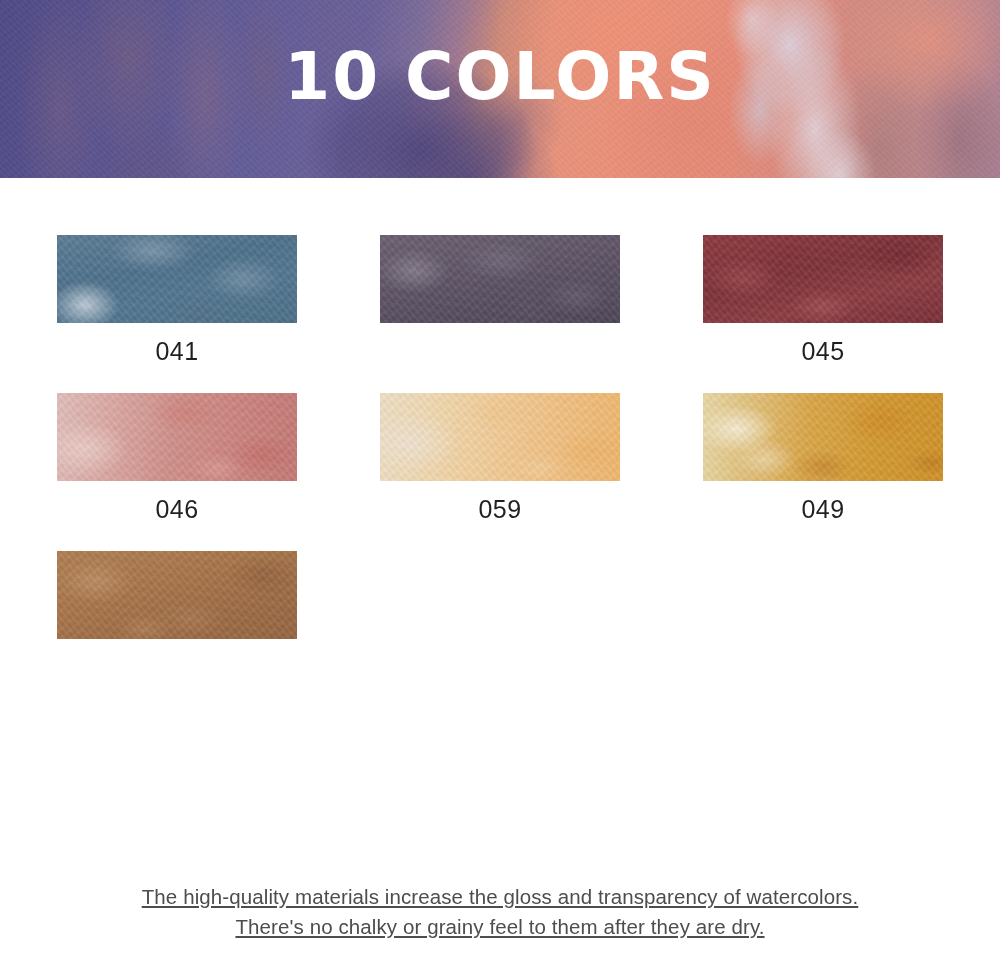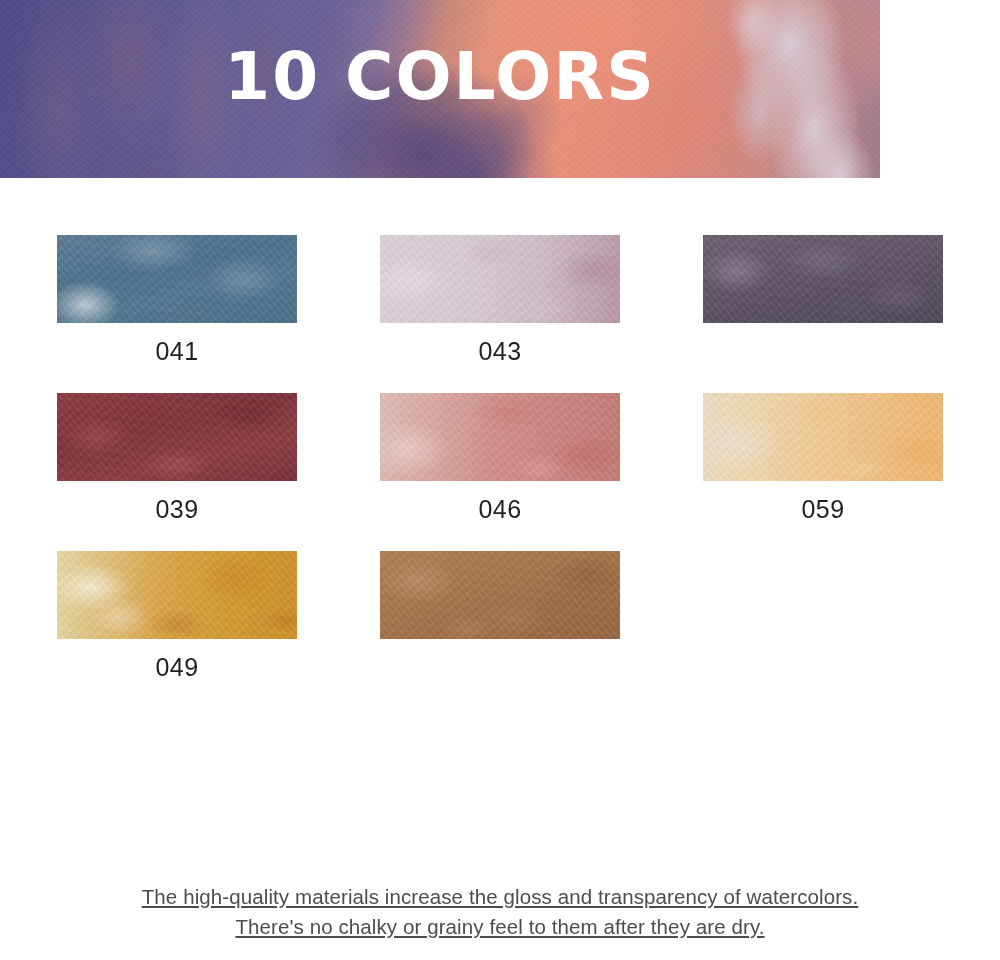--- a/index.html
+++ b/index.html
@@ -13,21 +13,21 @@
 
   body {
     font-family: "Liberation Sans", sans-serif;
     position: relative;
     overflow: hidden;
   }
 
   
   .hero {
     position: relative;
-    width: 880px;
+    width: 1000px;
     height: 178px;
     overflow: hidden;
     background: #5e5792;
   }
 
   
   .hero-wash-base {
     position: absolute;
     inset: 0;
     background:
@@ -297,38 +297,32 @@
   <div class="grid">
 
     <div class="swatch-cell">
       <div class="swatch-chip w041">
         <div class="swatch-grain"></div>
       </div>
       <div class="swatch-label">041</div>
     </div>
 
 
-    <div class="swatch-cell">
-      <div class="swatch-chip w043">
-        <div class="swatch-grain"></div>
-      </div>
-      <div class="swatch-label">043</div>
-    </div>
 
     <div class="swatch-cell">
       <div class="swatch-chip w044">
         <div class="swatch-grain"></div>
       </div>
     </div>
 
     <div class="swatch-cell">
       <div class="swatch-chip w045">
         <div class="swatch-grain"></div>
       </div>
-      <div class="swatch-label">039</div>
+      <div class="swatch-label">045</div>
     </div>
 
     <div class="swatch-cell">
       <div class="swatch-chip w046">
         <div class="swatch-grain"></div>
       </div>
       <div class="swatch-label">046</div>
     </div>
 
 

